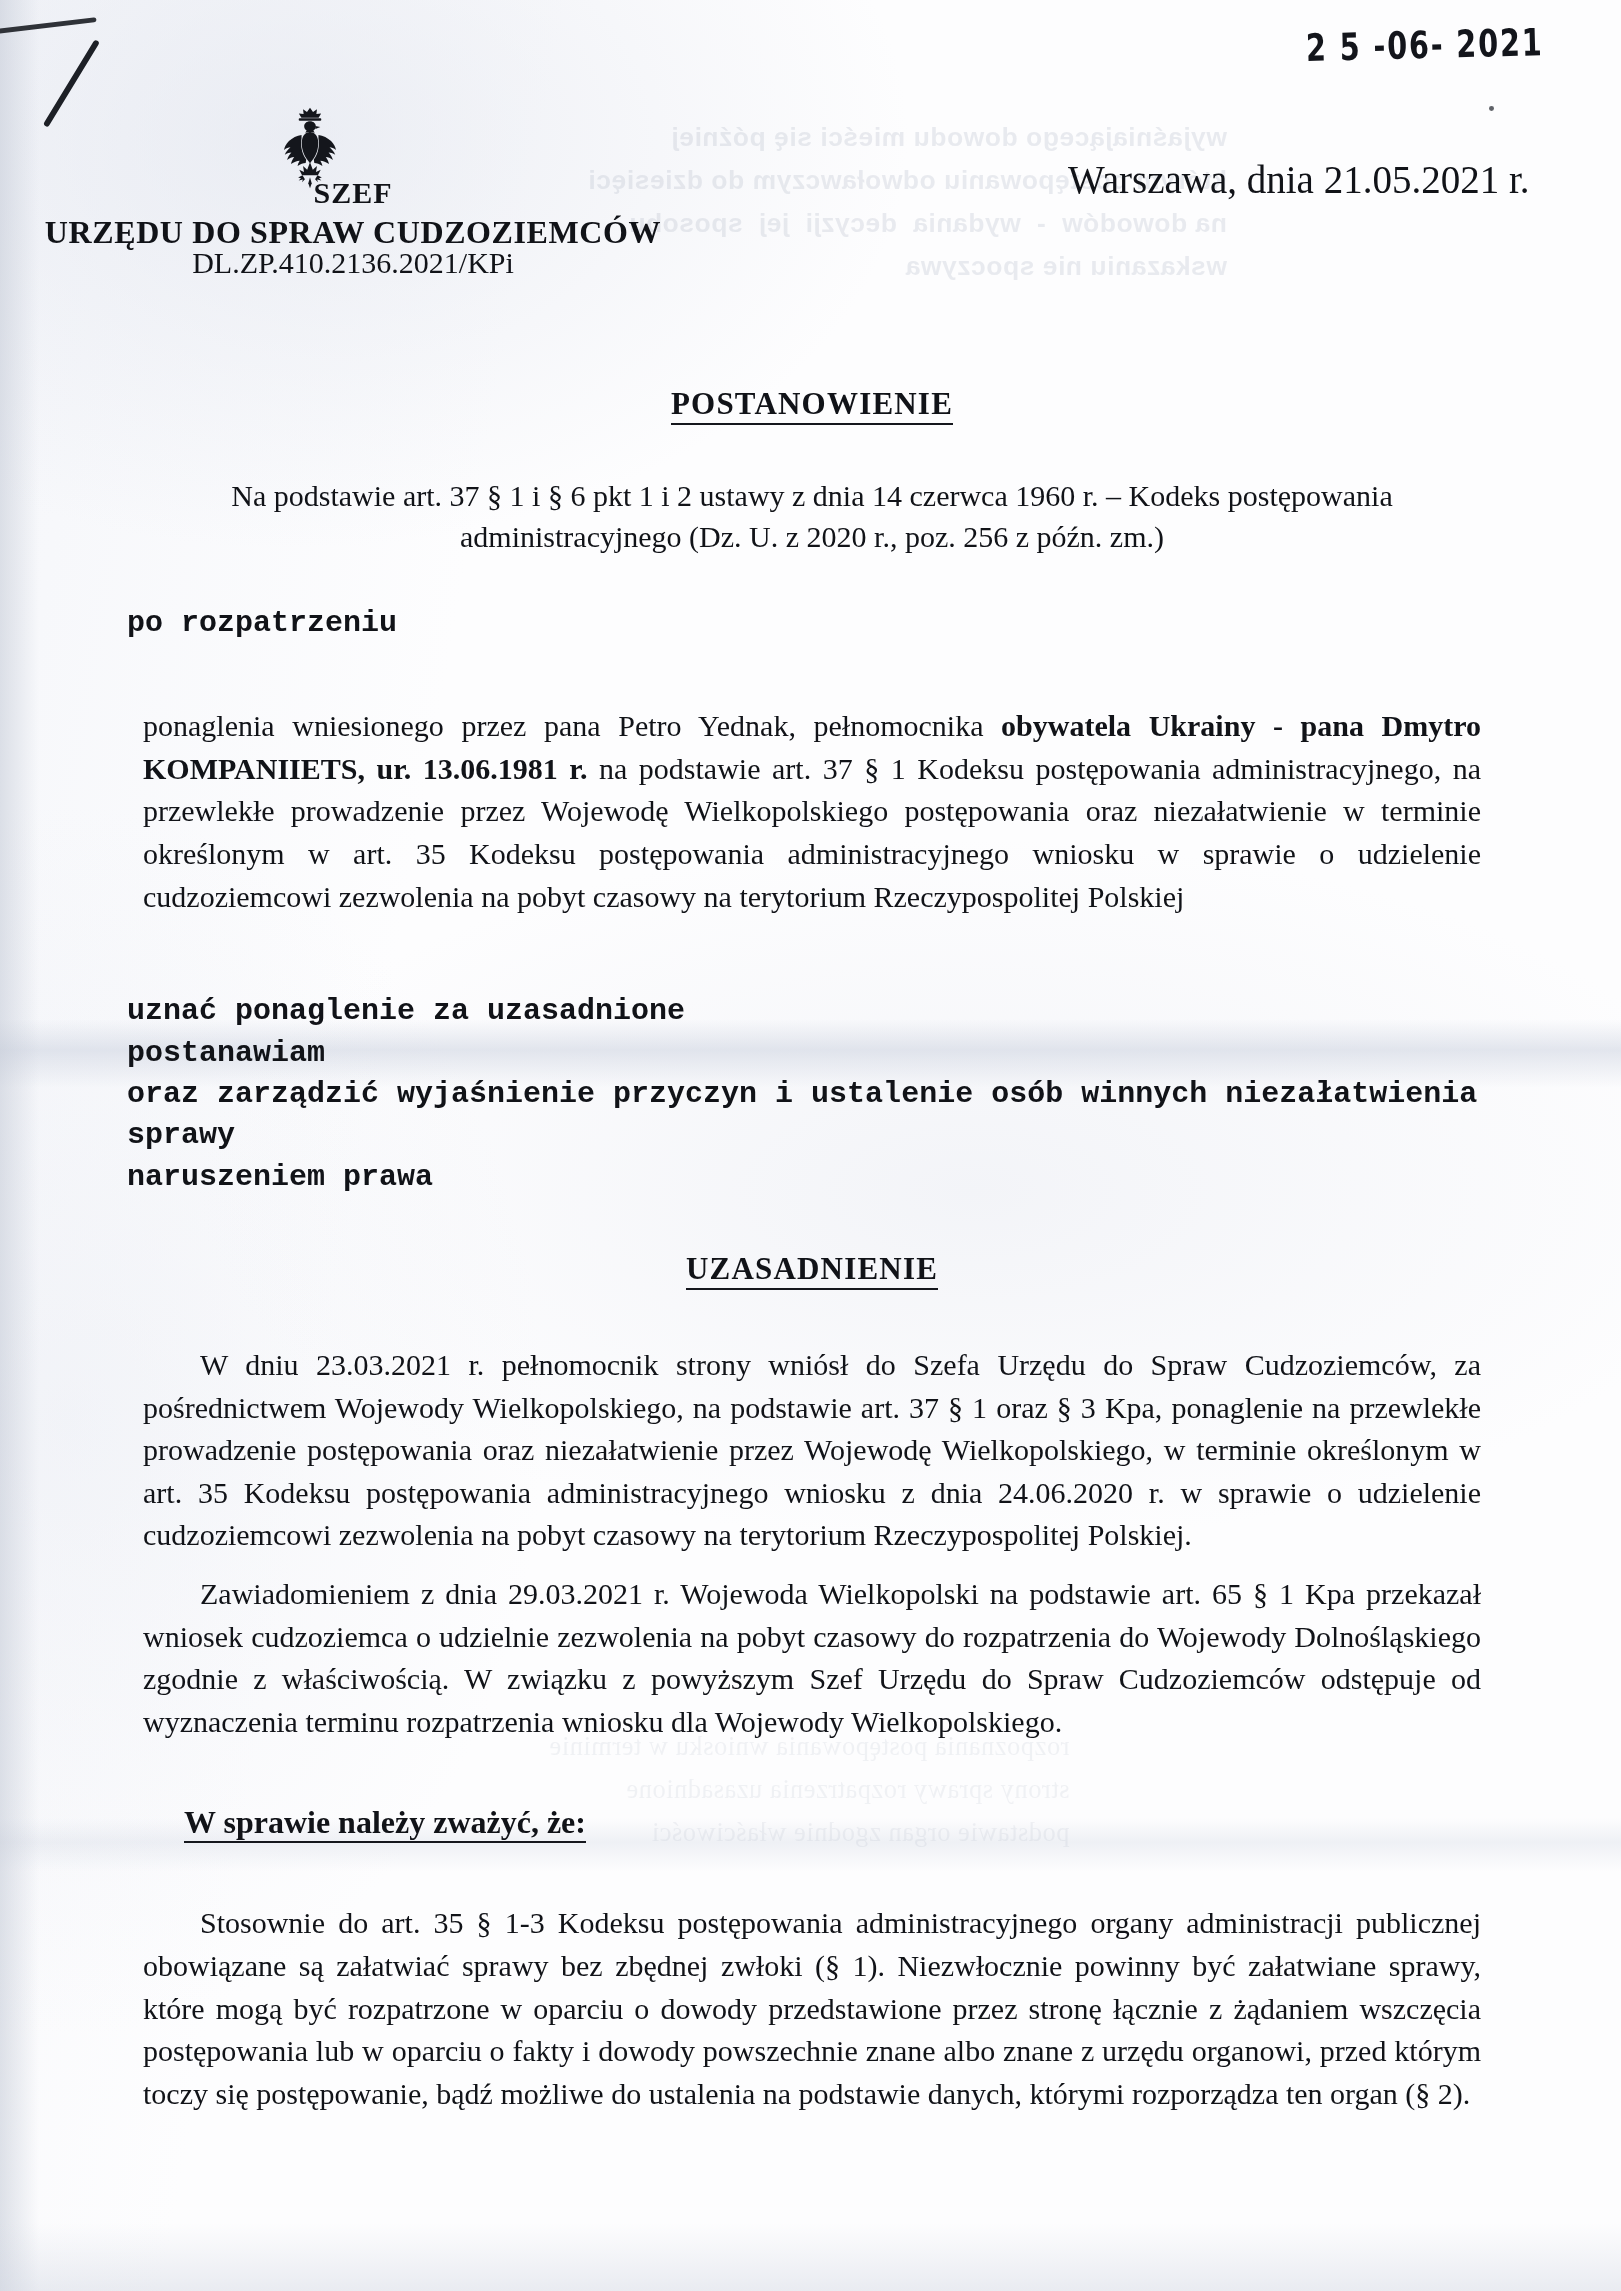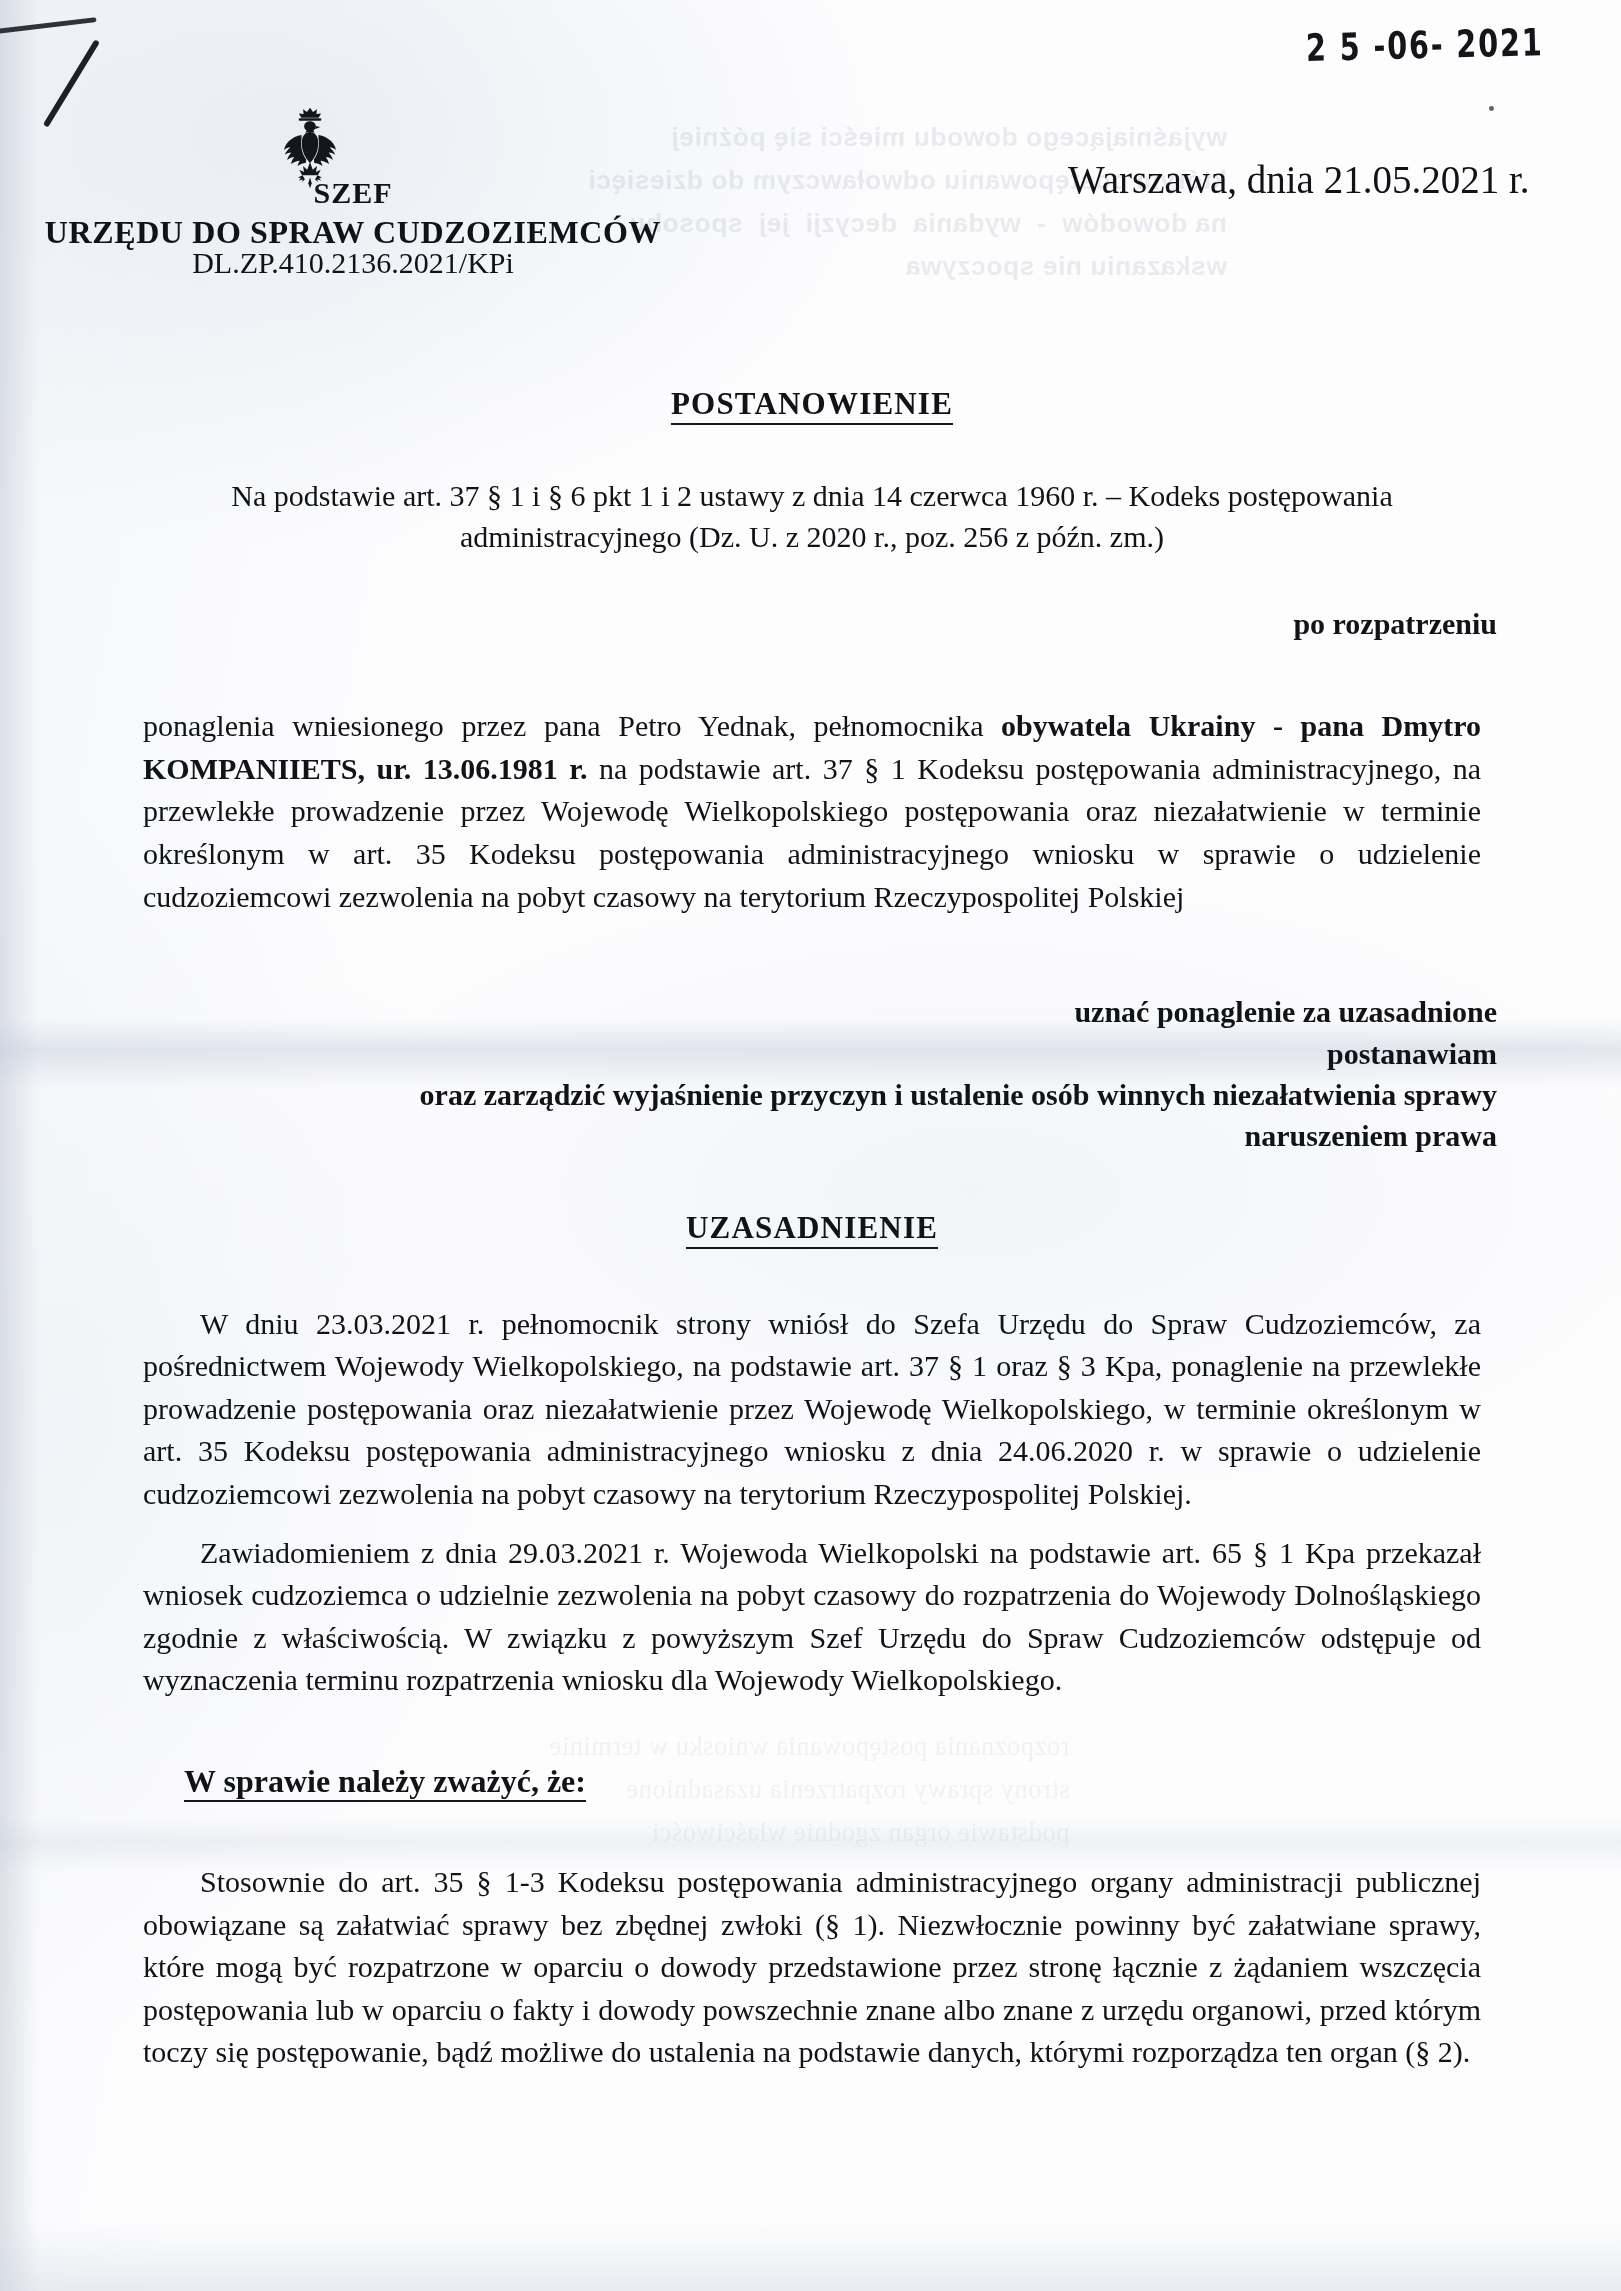--- a/index.html
+++ b/index.html
@@ -163,25 +163,26 @@
     padding-bottom: 2px;
   }
 
   .p-center {
     text-align: center;
     font-size: 30px;
     line-height: 1.38;
     margin: 0;
   }
   .p-center-bold {
-    text-align: right;
+    text-align: left;
     font-size: 30px;
     font-weight: 700;
     line-height: 1.38;
     margin: 0;
+    font-family: Liberation Mono, monospace;
   }
   .p-just {
     text-align: justify;
     font-size: 30px;
     line-height: 1.42;
     margin: 16px;
   }
   .p-just.indent { text-indent: 57px; }
   b { font-weight: 700; }
 

